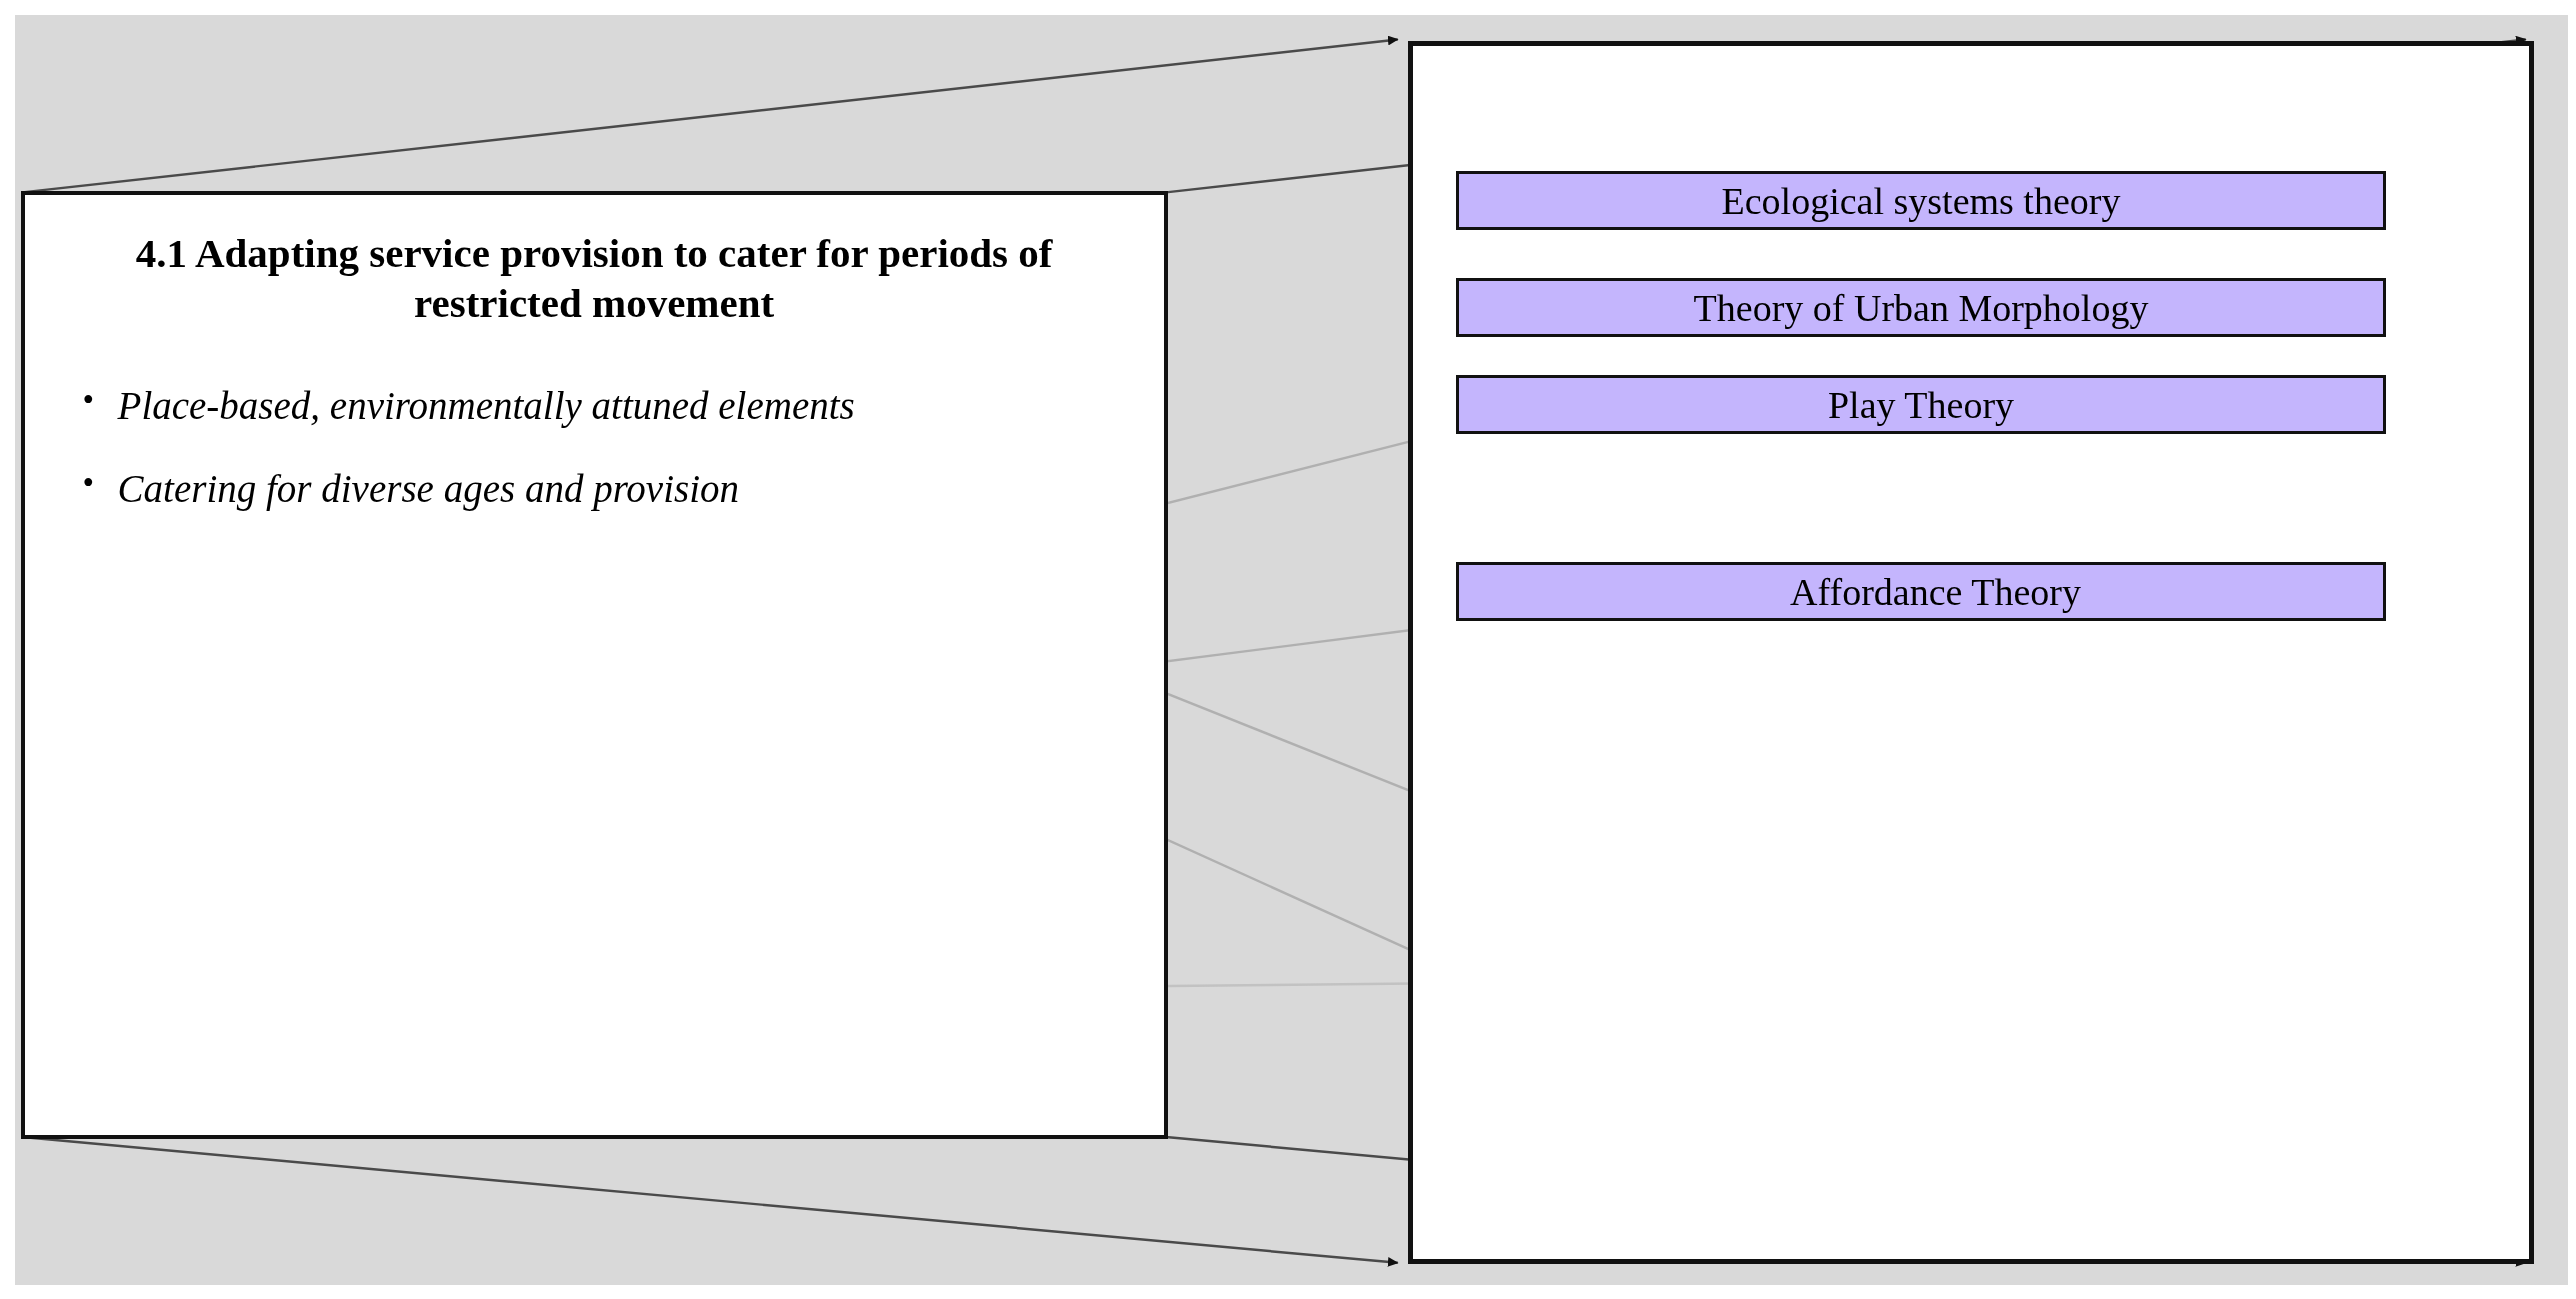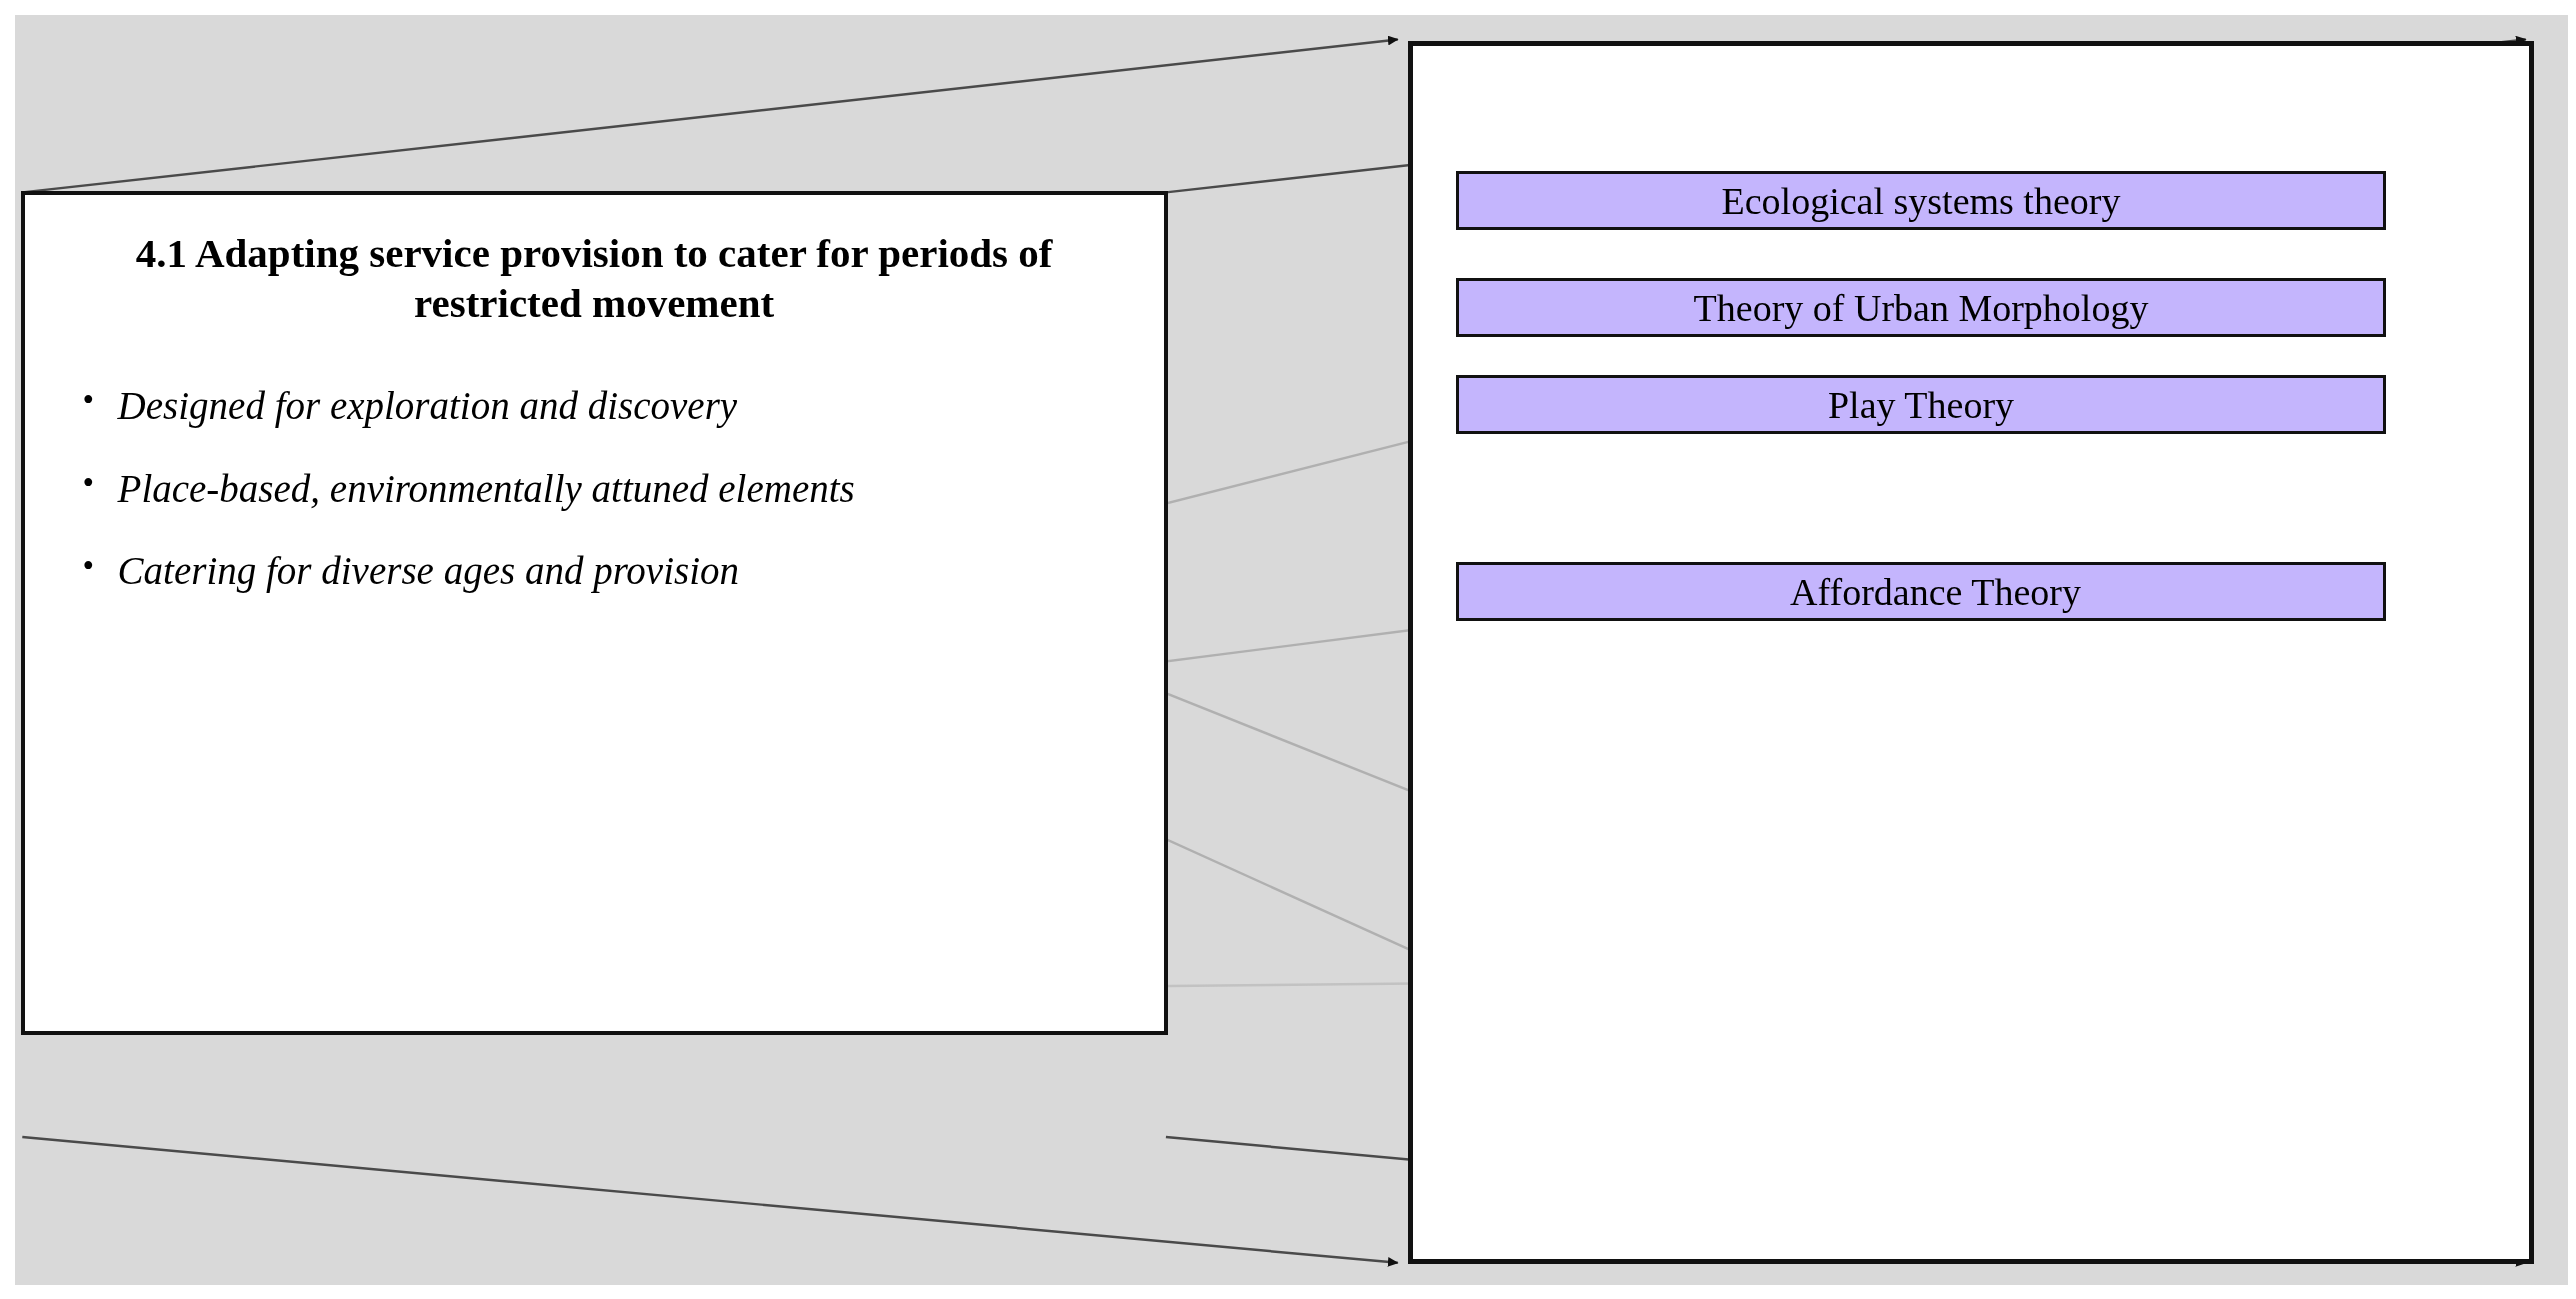--- a/index.html
+++ b/index.html
@@ -7,21 +7,21 @@
   #stage{position:relative;width:2576px;height:1299px;overflow:hidden;background:#ffffff;}
 
   
   .grey-bg{position:absolute;left:15px;top:15px;width:2553px;height:1270px;background:#d9d9d9;}
 
   
   .lines{position:absolute;left:0;top:0;width:2576px;height:1299px;pointer-events:none;}
 
   
   .left-panel{
-    position:absolute;left:20.6px;top:191px;width:1147px;height:844px;
+    position:absolute;left:20.6px;top:191px;width:1147px;height:948px;
     background:#ffffff;border:4.1px solid #111111;box-sizing:border-box;
   }
   .panel-title{
     margin:33px 48px 0 48px;
     font-family:"Liberation Serif",serif;
     font-weight:bold;font-size:41px;line-height:1.22;text-align:center;color:#000;
   }
   .bullet-list{margin:54px 0 0 0;padding:0 33px 0 58px;list-style:none;}
   .bullet-list li{
     position:relative;
@@ -94,23 +94,20 @@
     <g>
       <line x1="1360" y1="1200" x2="1750" y2="1196" stroke="#c2c2c2" stroke-width="3" marker-end="url(#arw-grey)"></line>
     </g>
   </svg>
 
   <div class="left-panel">
     <div class="panel-title">4.1 Adapting service provision to cater for periods of restricted movement</div>
 
     <ul class="bullet-list">
       <li>
-        <span>Designed for exploration and discovery</span>
-      </li>
-      <li>
         <span>Place-based, environmentally attuned elements</span>
       </li>
       <li>
         <span>Catering for diverse ages and provision</span>
       </li>
     </ul>
   </div>
 
   <div class="right-panel">
     <div class="theory-box tb0">

